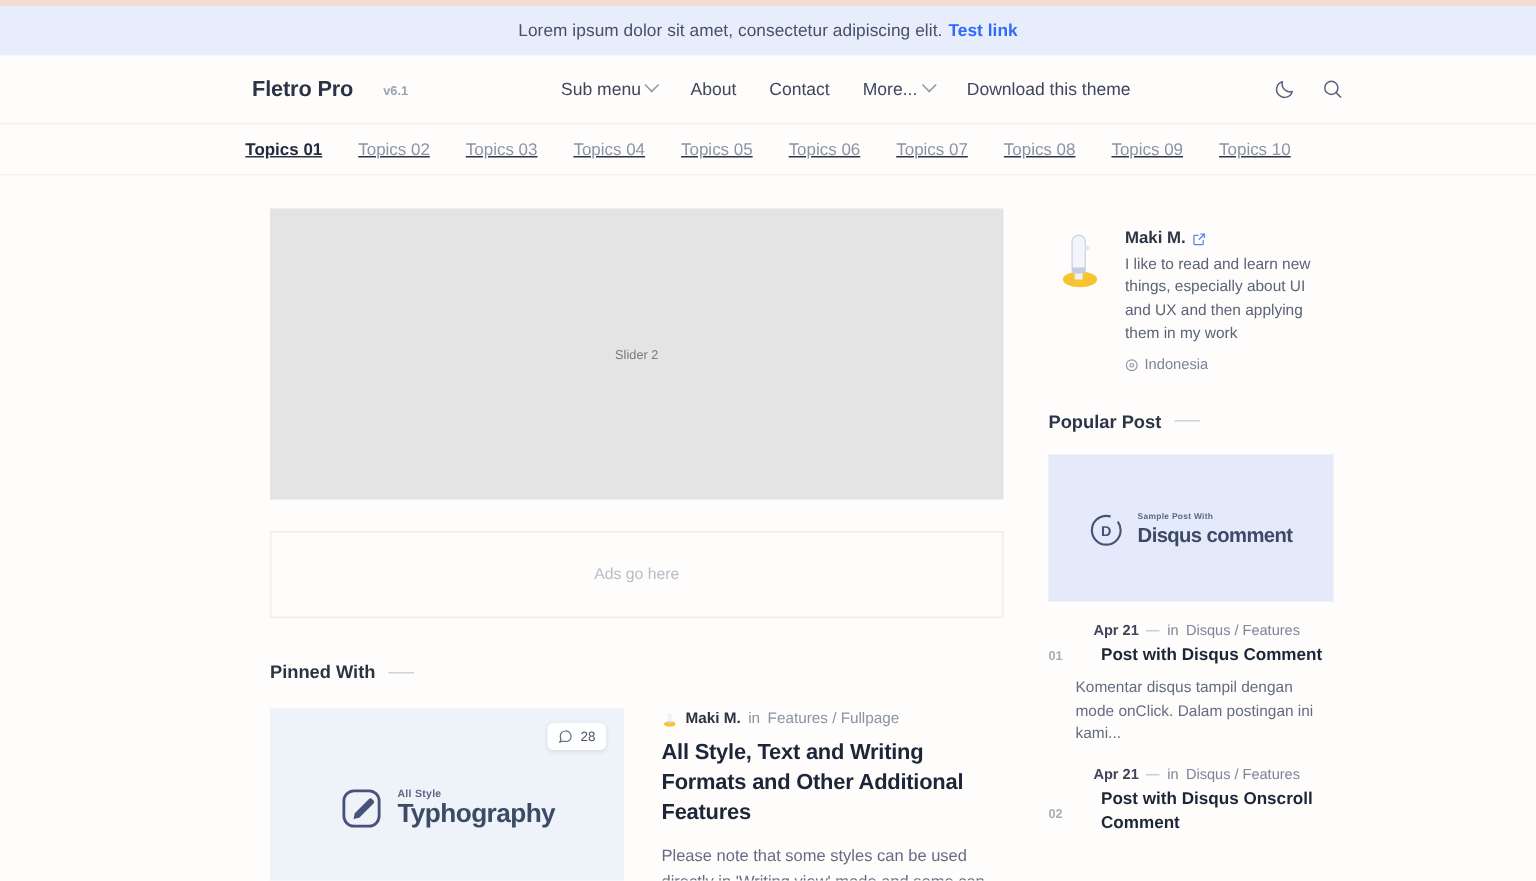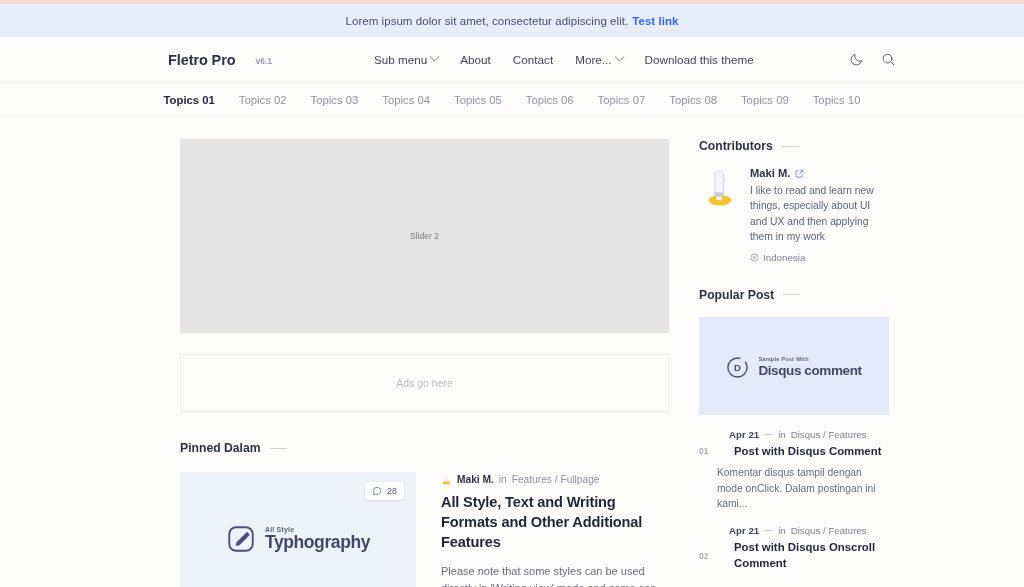--- a/index.html
+++ b/index.html
@@ -123,20 +123,21 @@
 
   
   .topics-bar {
     height: 34px;
     display: flex;
     align-items: center;
     justify-content: center;
     gap: 24px;
     background: #fffdfc;
     border-bottom: 1px solid #f3f0ee;
+    text-decoration: underline;
   }
   .topic {
     font-size: 11.3px;
     color: #8b93a5;
     cursor: pointer;
     white-space: nowrap;
   }
   .topic.active {
     color: #222b3d;
     font-weight: bold;
@@ -447,21 +448,21 @@
     <div class="slider">
       <span>Slider 2</span>
     </div>
 
     <div class="ads-box">
       <span>Ads go here</span>
     </div>
 
     <div class="pinned-wrap">
       <div class="section-head">
-        <span class="title">Pinned Dalam</span>
+        <span class="title">Pinned With</span>
         <span class="dash"></span>
       </div>
 
       <div class="pinned-post">
         <div class="pinned-thumb">
           <div class="comment-badge">
             <svg width="10" height="10" viewBox="0 0 24 24" fill="none" stroke="#5a6478" stroke-width="1.8">
               <path d="M21 11.5a8.4 8.4 0 0 1-9 8.4 9.8 9.8 0 0 1-3.8-.7L3 21l1.9-4.9A8.3 8.3 0 0 1 3.6 11.5 8.4 8.4 0 0 1 12 3.1a8.4 8.4 0 0 1 9 8.4z"></path>
             </svg>
             <span>28</span>
@@ -493,24 +494,20 @@
           <div class="post-snippet">Please note that some styles can be used directly in 'Writing view' mode and some can only be used in 'HT...</div>
 
         </div>
       </div>
     </div>
   </div>
 
   <aside class="col-side">
 
     <div class="side-block">
-      <div class="section-head">
-        <span class="title">Contributors</span>
-        <span class="dash"></span>
-      </div>
       <div class="contributor">
         <svg class="avatar" viewBox="0 0 48 48">
           <ellipse cx="24" cy="38" rx="13" ry="6" fill="#f6c431"></ellipse>
           <path d="M18 9c0-2.6 2.2-4.6 5-4.6s5 2 5 4.6v22h-10z" fill="#f3f5fa" stroke="#cfd6e6" stroke-width="1.1"></path>
           <path d="M18 29h10v4.5H18z" fill="#c3cce0"></path>
           <path d="M20 33.5h6V38h-6z" fill="#eef1f7"></path>
           <path d="M28 11l4 3-4 3z" fill="#e3e8f2"></path>
         </svg>
         <div class="contrib-info">
           <div class="contrib-name">

